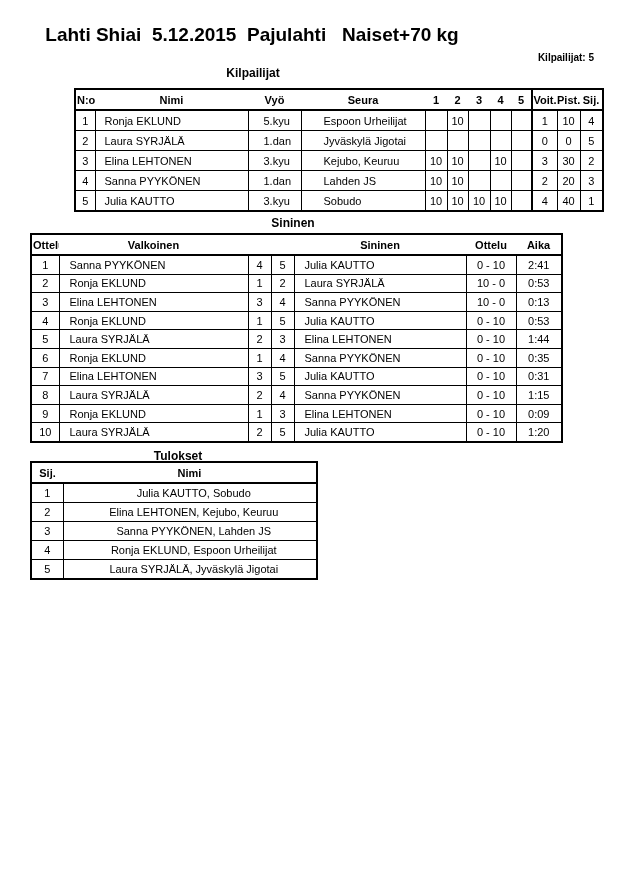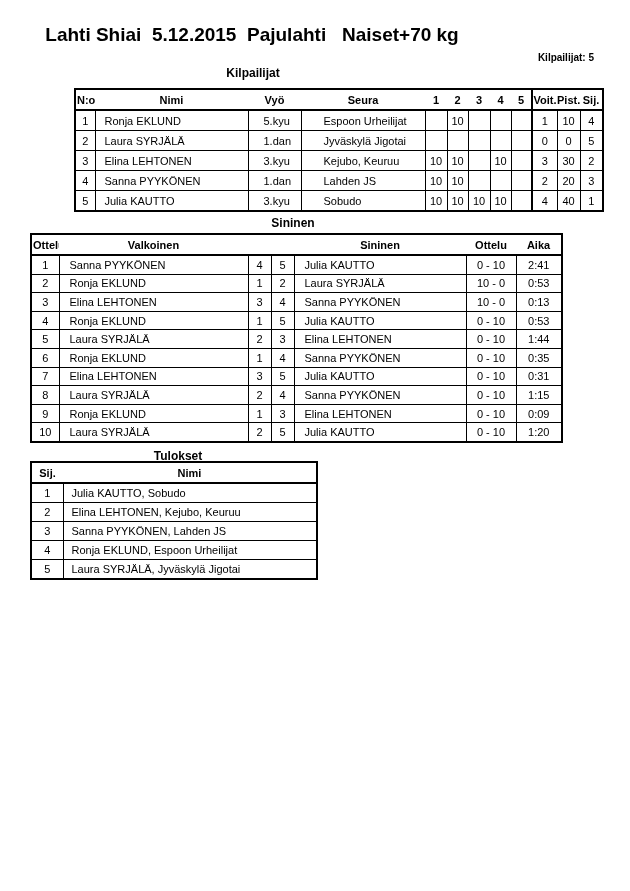--- a/index.html
+++ b/index.html
@@ -73,21 +73,21 @@
   #table-ottelut th.col-no{text-align:left;padding-left:1px;}
   #table-ottelut td.col-no{text-align:center;}
   #table-ottelut td.col-valkoinen,#table-ottelut td.col-sininen{text-align:left;padding-left:10px;}
   #table-ottelut td.col-wno,#table-ottelut td.col-bno,
   #table-ottelut td.col-tulos,#table-ottelut td.col-aika{text-align:center;}
 
   
   #table-tulokset{left:30px;top:461px;width:286px;}
   #table-tulokset td{height:18px;}
   #table-tulokset td.col-sij{text-align:center;}
-  #table-tulokset td.col-nimi{text-align:left;padding-left:8px;}
+  #table-tulokset td.col-nimi{text-align:center;padding-left:8px;}
 </style>
 </head>
 <body>
 
 <div class="page">
 
   <div class="page-title">Lahti Shiai  5.12.2015  Pajulahti   Naiset+70 kg</div>
   <div class="competitors-count">Kilpailijat: 5</div>
 
   <div class="section-heading" id="heading-kilpailijat">Kilpailijat</div>

